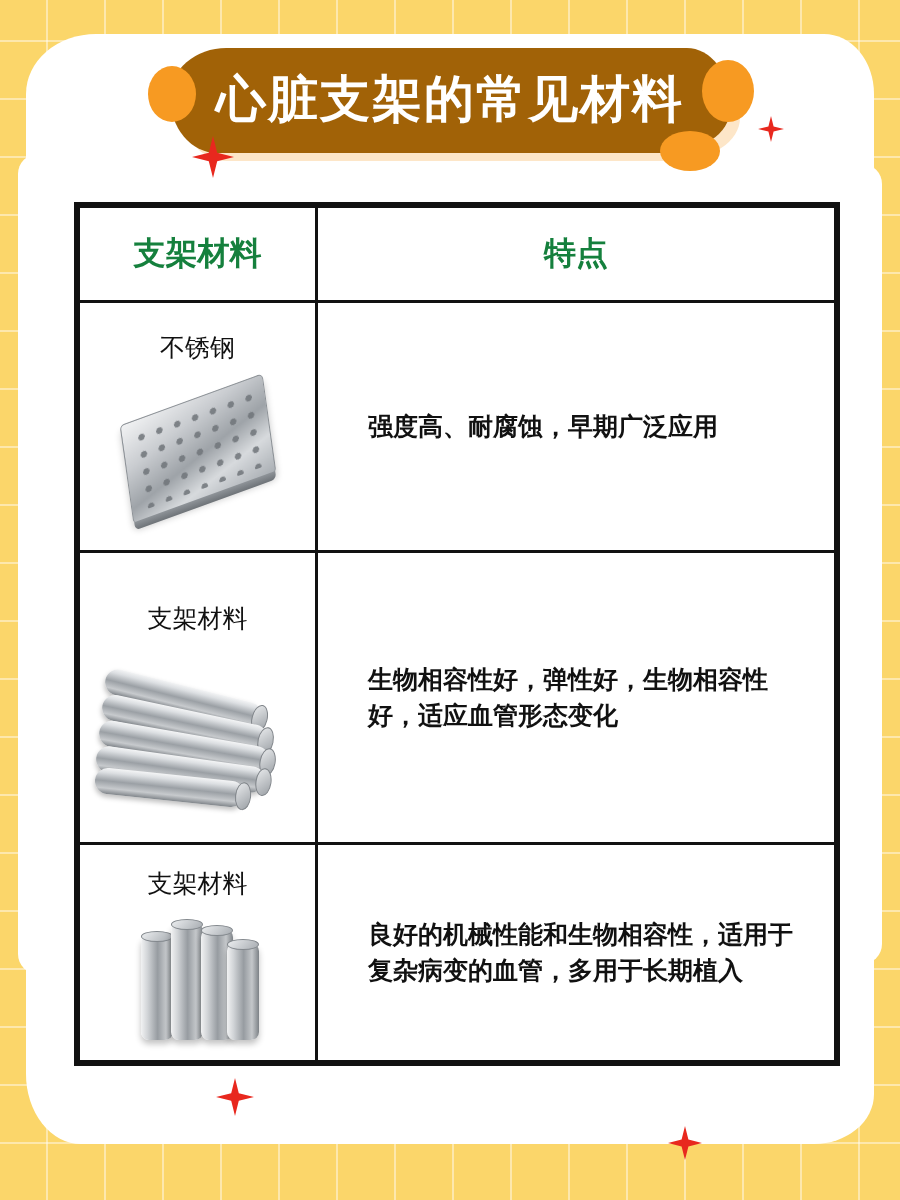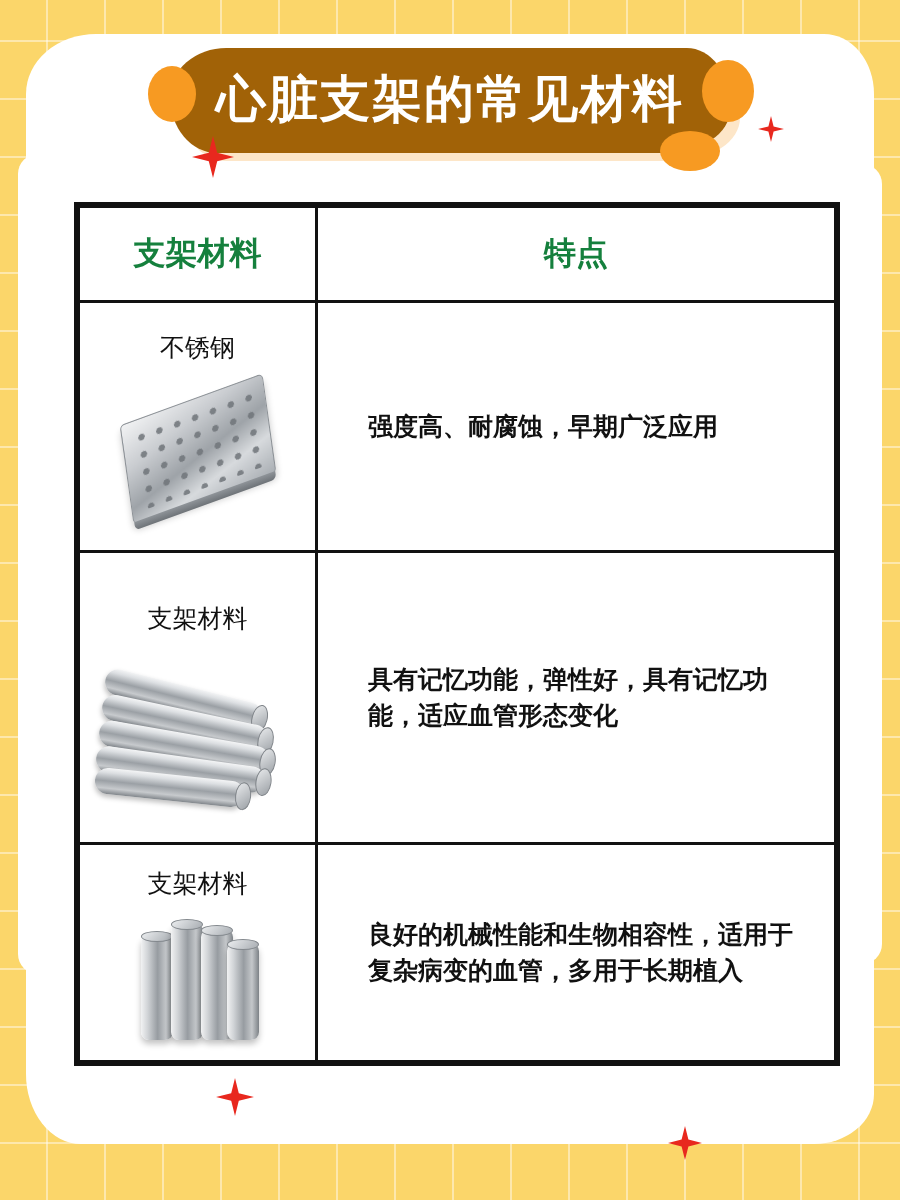--- a/index.html
+++ b/index.html
@@ -344,21 +344,21 @@
                 </div>
               <div class="rod" style="left:-8px; top:86px;  width:170px; transform:rotate(10deg);">
                   <div class="cap"></div>
                 </div>
               <div class="rod" style="left:-10px;top:108px; width:150px; transform:rotate(8deg);">
                   <div class="cap"></div>
                 </div>
             </div>
           </div>
         </td>
-        <td class="desc-cell">具有记忆功能，弹性好，具有记忆功能，适应血管形态变化</td>
+        <td class="desc-cell">生物相容性好，弹性好，生物相容性好，适应血管形态变化</td>
       </tr>
 
       <tr class="row3">
         <td class="name-cell">
           <span class="mat-name">支架材料</span>
           <div class="img-box" style="height:130px;">
             <div class="vrods">
               <div class="vrod" style="left:18px; height:104px;">
                   <div class="top"></div>
                 </div>

